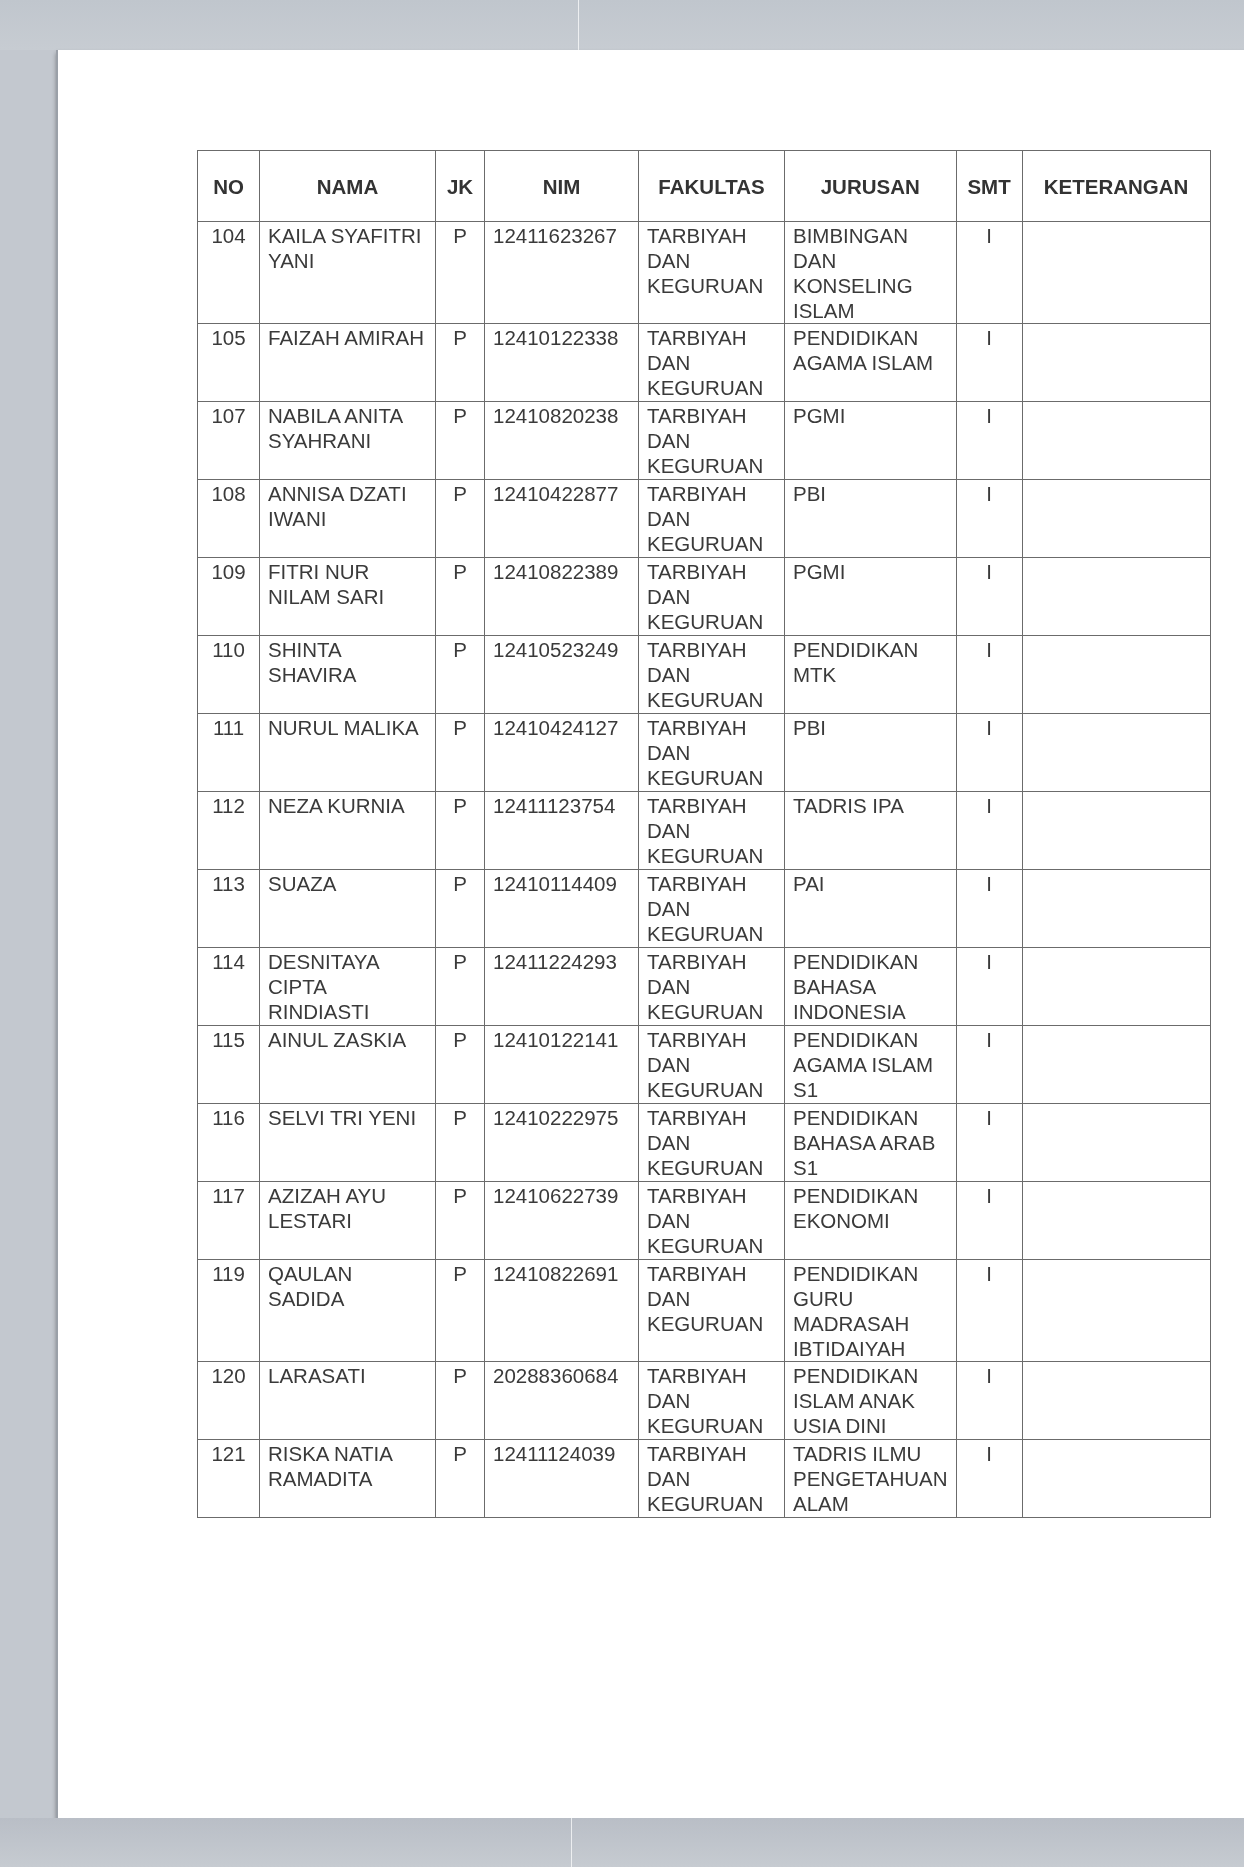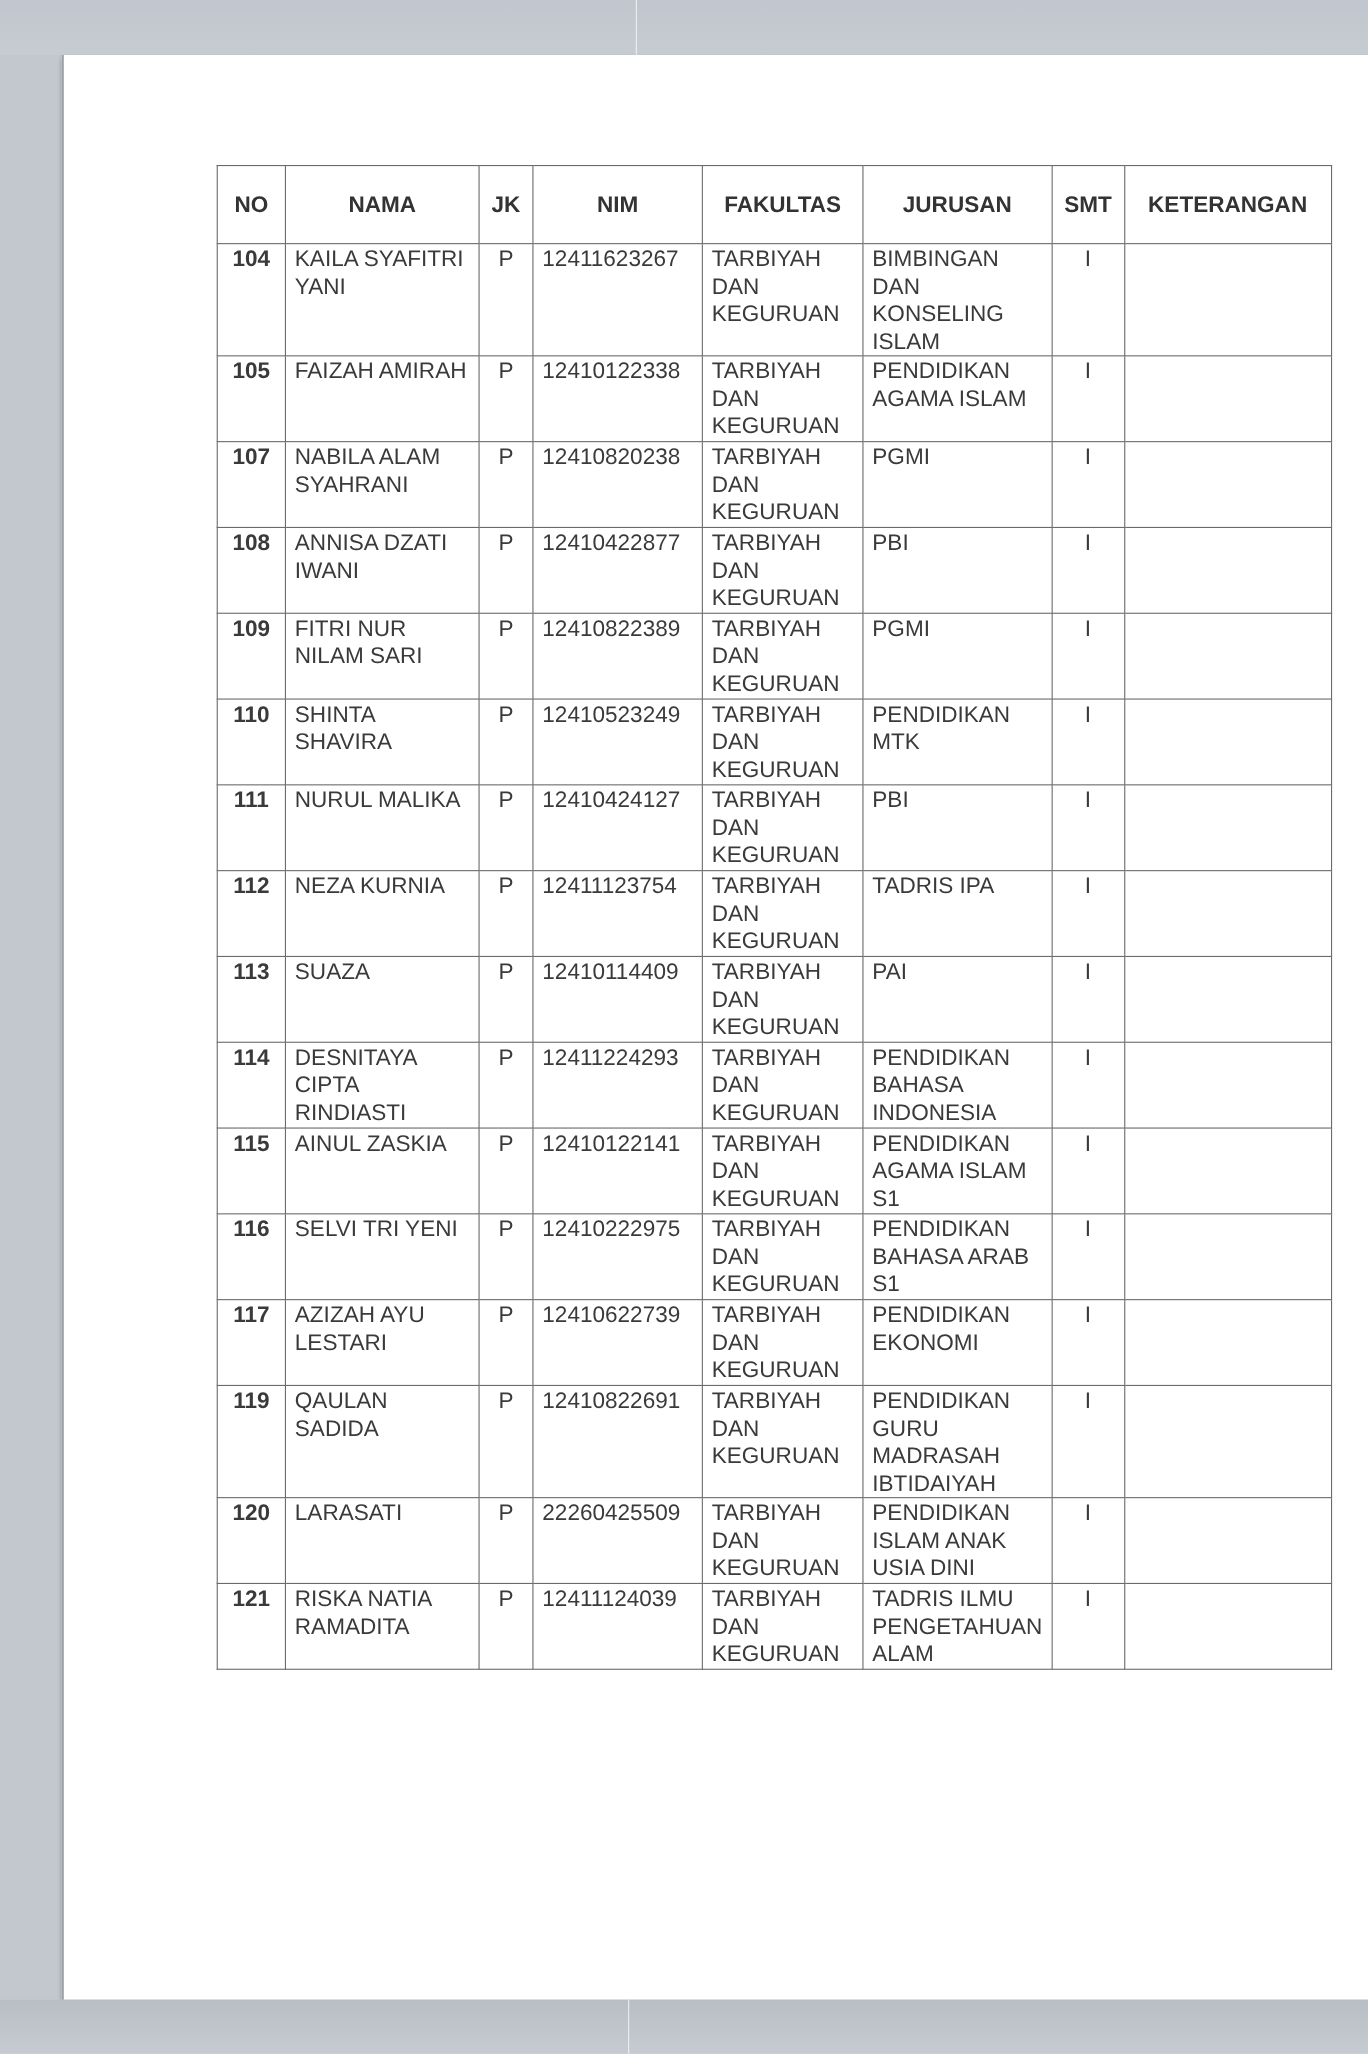--- a/index.html
+++ b/index.html
@@ -26,21 +26,21 @@
   table.data th, table.data td {
     border: 1.5px solid #6b6b6b;
     vertical-align: top;
     padding: 0 8px;
   }
   table.data th {
     height: 70px; vertical-align: middle; font-weight: bold; font-size: 20.5px;
     color: #333;
   }
   table.data td { height: 76px; padding-top: 1px; }
-  td.no { text-align: center; padding: 1px 4px 0 4px; font-weight: bold; }
+  td.no { text-align: center; padding: 1px 4px 0 4px; }
   td.jk, td.smt { text-align: center; padding-left: 2px; padding-right: 2px; }
   td.smt { vertical-align: bottom; padding-bottom: 0; }
   td.nim { padding-left: 4px; padding-right: 4px; }
   .signature { position: absolute; left: 1192px; top: 1775px; width: 22px; height: 40px; }
 </style>
 </head>
 <body>
 
 <div class="scan-top"></div>
 <div class="fold" style="left:578px;top:0;height:50px;"></div>
@@ -85,21 +85,21 @@
           <td class="nama">FAIZAH AMIRAH</td>
           <td class="jk">P</td>
           <td class="nim">12410122338</td>
           <td class="fakultas">TARBIYAH DAN KEGURUAN</td>
           <td class="jurusan">PENDIDIKAN AGAMA ISLAM</td>
           <td class="smt">I</td>
           <td class="keterangan"></td>
         </tr>
         <tr>
           <td class="no">107</td>
-          <td class="nama">NABILA ALAM SYAHRANI</td>
+          <td class="nama">NABILA ANITA SYAHRANI</td>
           <td class="jk">P</td>
           <td class="nim">12410820238</td>
           <td class="fakultas">TARBIYAH DAN KEGURUAN</td>
           <td class="jurusan">PGMI</td>
           <td class="smt">I</td>
           <td class="keterangan"></td>
         </tr>
         <tr>
           <td class="no">108</td>
           <td class="nama">ANNISA DZATI IWANI</td>
@@ -207,21 +207,21 @@
           <td class="nim">12410822691</td>
           <td class="fakultas">TARBIYAH DAN KEGURUAN</td>
           <td class="jurusan">PENDIDIKAN GURU MADRASAH IBTIDAIYAH</td>
           <td class="smt">I</td>
           <td class="keterangan"></td>
         </tr>
         <tr>
           <td class="no">120</td>
           <td class="nama">LARASATI</td>
           <td class="jk">P</td>
-          <td class="nim">22260425509</td>
+          <td class="nim">20288360684</td>
           <td class="fakultas">TARBIYAH DAN KEGURUAN</td>
           <td class="jurusan">PENDIDIKAN ISLAM ANAK USIA DINI</td>
           <td class="smt">I</td>
           <td class="keterangan"></td>
         </tr>
         <tr>
           <td class="no">121</td>
           <td class="nama">RISKA NATIA RAMADITA</td>
           <td class="jk">P</td>
           <td class="nim">12411124039</td>

